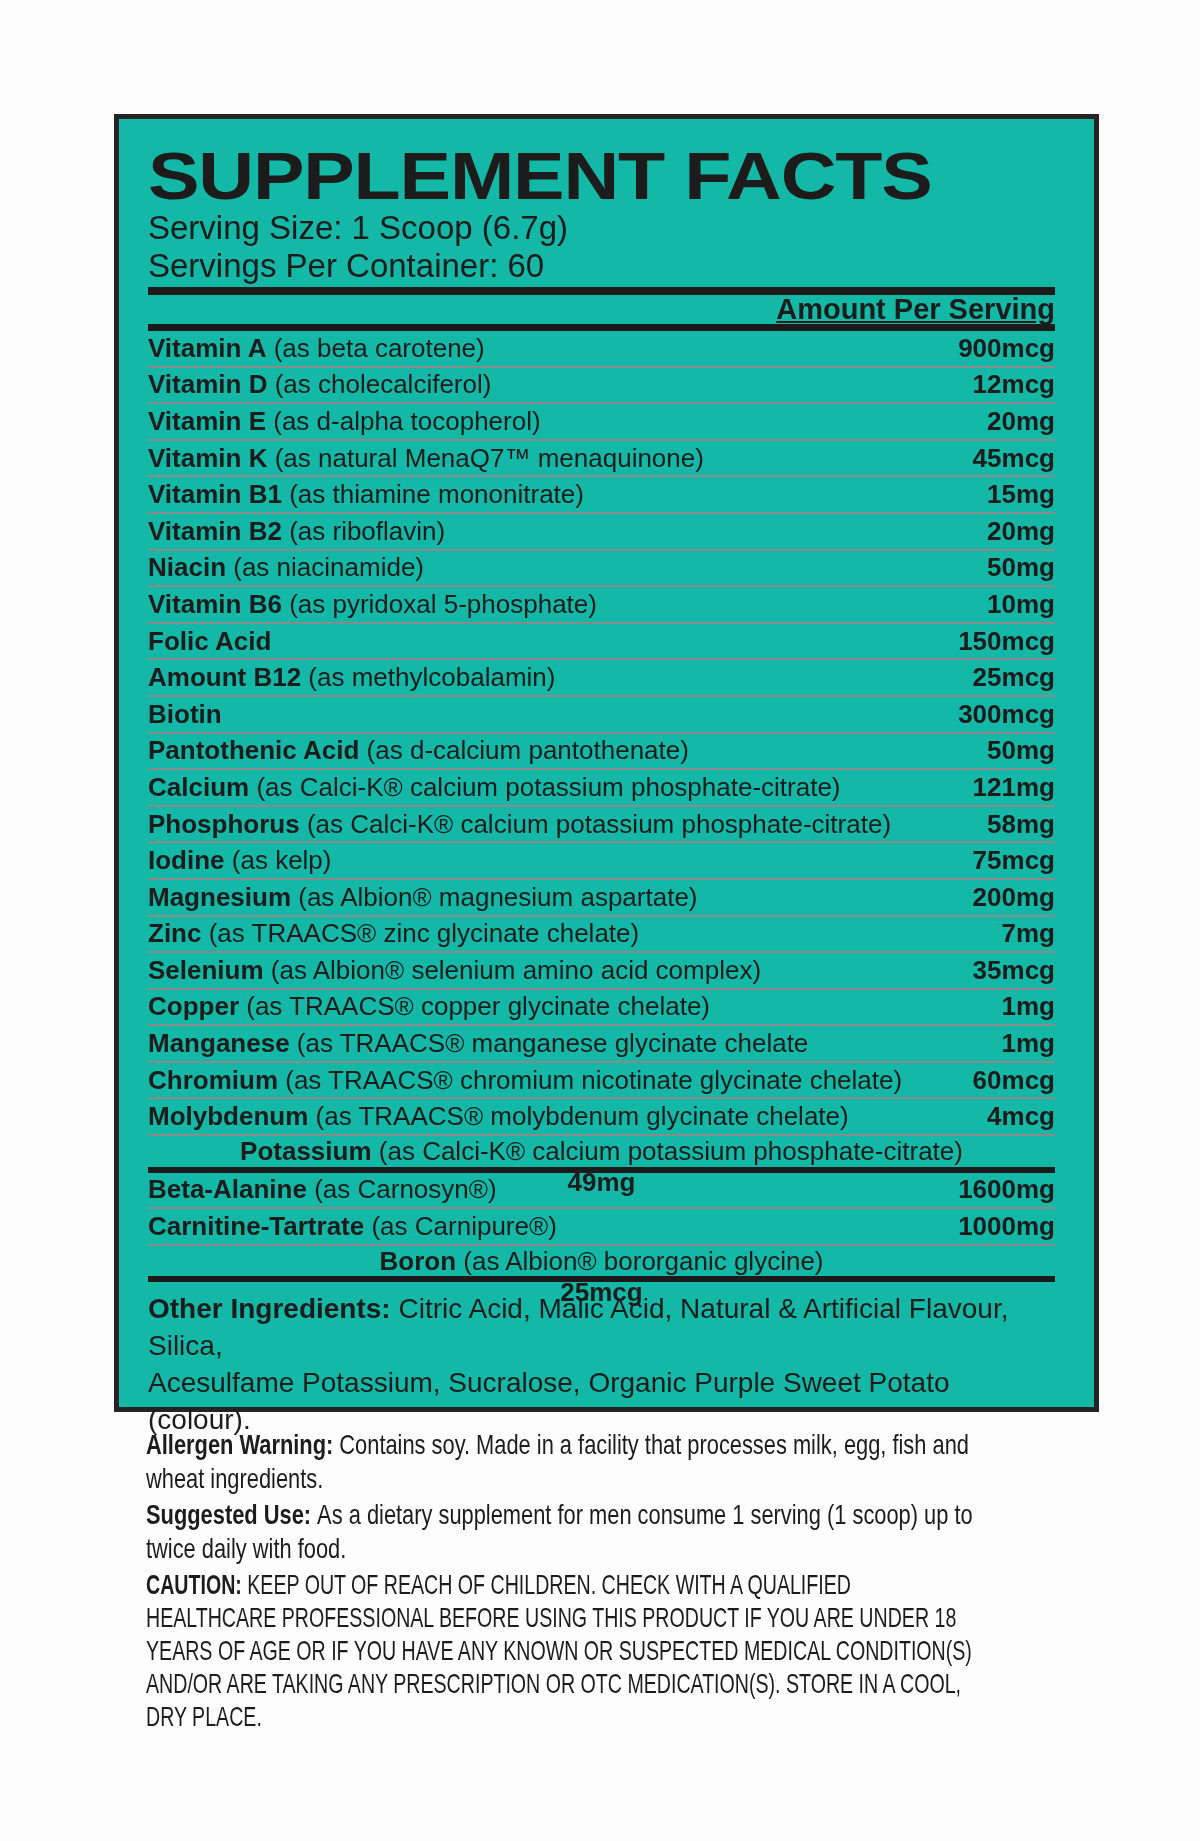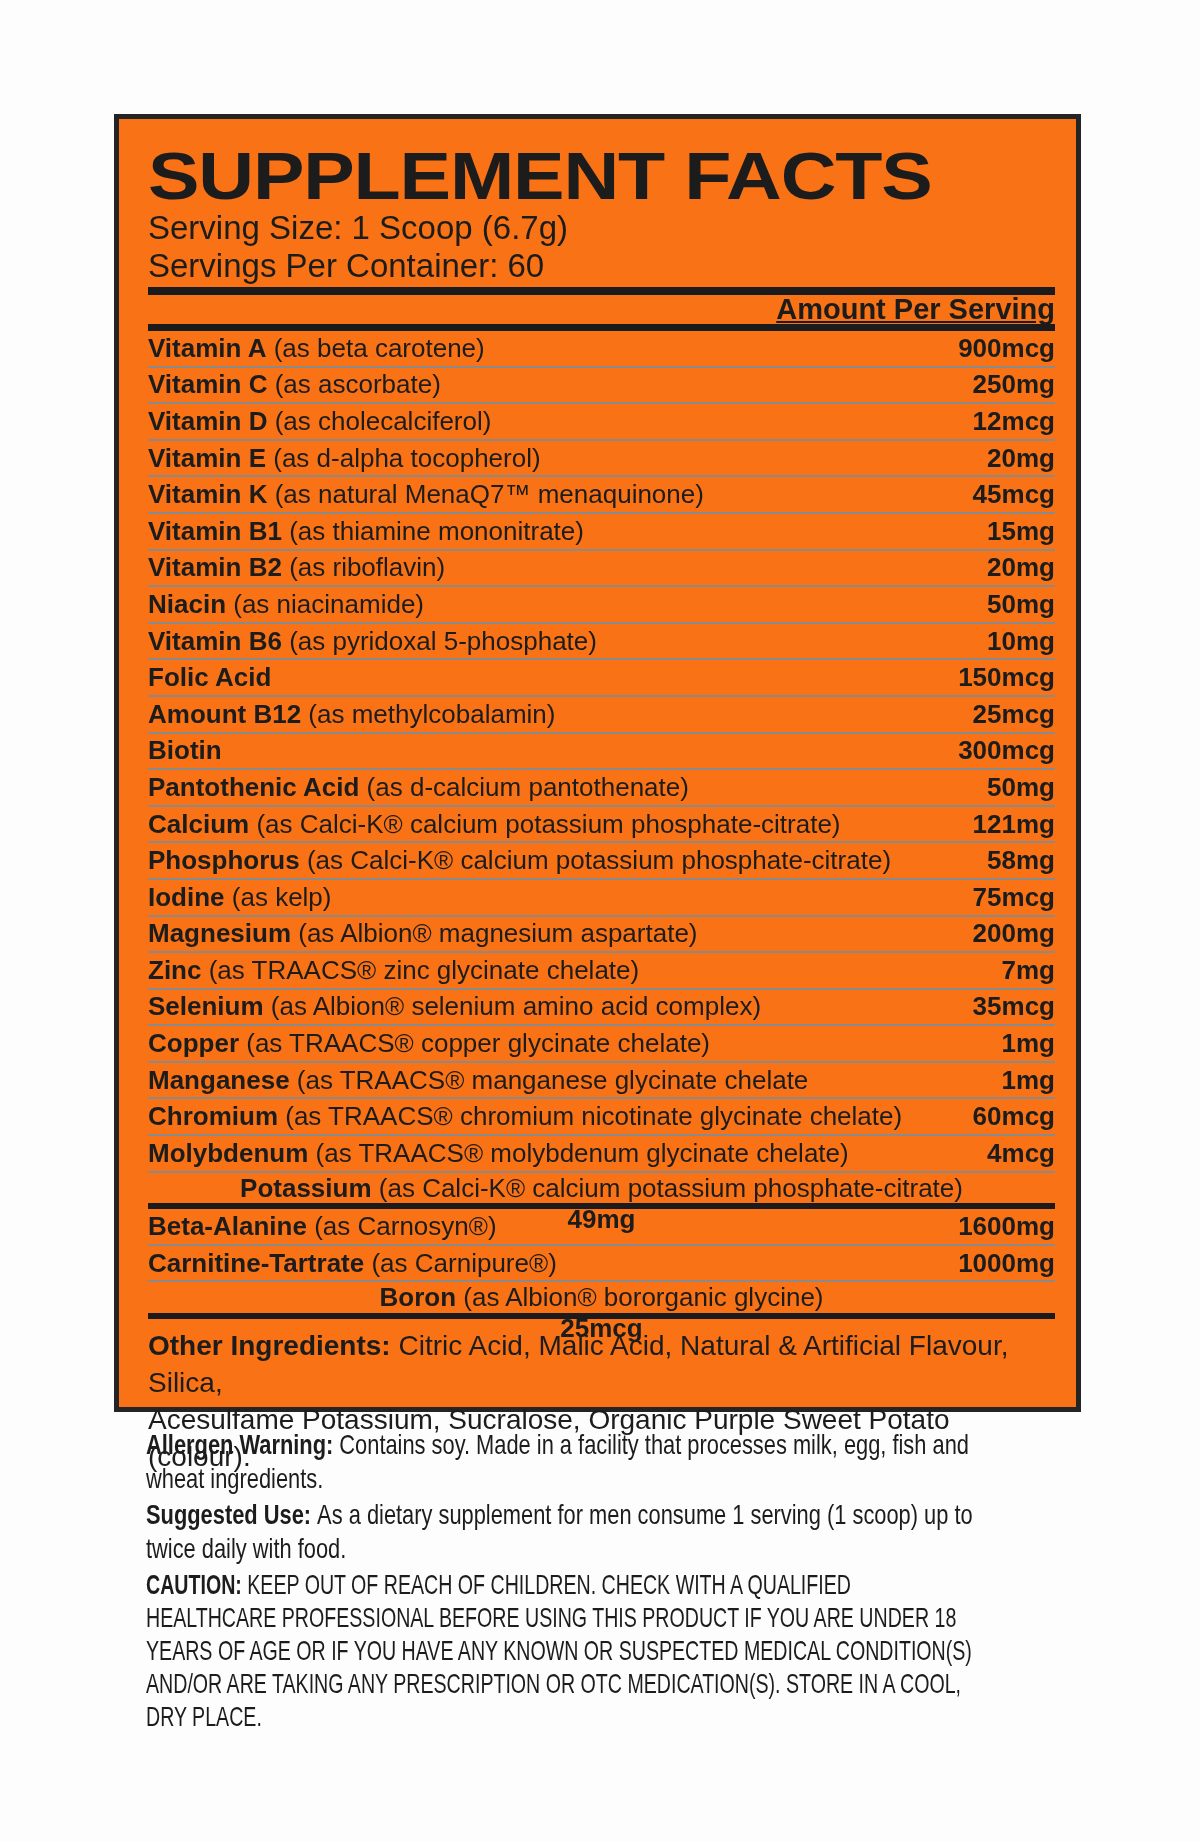--- a/index.html
+++ b/index.html
@@ -5,22 +5,22 @@
   html,body { margin:0; padding:0; }
   body {
     width:1200px; height:1841px; position:relative; overflow:hidden;
     background:#fdfdfd; color:#1c1c1c;
     font-family:"Liberation Sans", sans-serif;
     -webkit-font-smoothing:antialiased;
   }
   .facts-box {
     position:absolute; left:114px; top:114px;
     width:907px; height:1288px;
-    padding:0 21px 0 29px;
-    border:5px solid #242424; background:#f97316;
+    padding:0 39px 0 29px;
+    border:5px solid #242424; background:#14b8a6;
   }
   .title {
     margin:24px 0 0 0; font-size:66px; font-weight:bold; line-height:66px;
     letter-spacing:-1px; white-space:nowrap;
     transform:scaleX(1.17); transform-origin:0 50%;
   }
   .serving-block { margin-top:0; }
   .serving-line { font-size:33px; line-height:38px; }
   .bar { background:#1b1b1b; }
   .bar.h8 { height:8px; margin-top:2px; }
@@ -60,24 +60,20 @@
     <div class="serving-line">Serving Size: 1 Scoop (6.7g)</div>
     <div class="serving-line">Servings Per Container: 60</div>
   </div>
   <div class="bar h8"></div>
   <div class="amount-header">Amount Per Serving</div>
   <div class="bar h7"></div>
   <div id="rows">
       <div class="row">
         <span><b class="nm">Vitamin A</b><span class="ds"> (as beta carotene)</span></span>
         <span class="amt">900mcg</span>
-      </div>
-      <div class="row">
-        <span><b class="nm">Vitamin C</b><span class="ds"> (as ascorbate)</span></span>
-        <span class="amt">250mg</span>
       </div>
       <div class="row">
         <span><b class="nm">Vitamin D</b><span class="ds"> (as cholecalciferol)</span></span>
         <span class="amt">12mcg</span>
       </div>
       <div class="row">
         <span><b class="nm">Vitamin E</b><span class="ds"> (as d-alpha tocopherol)</span></span>
         <span class="amt">20mg</span>
       </div>
       <div class="row">

